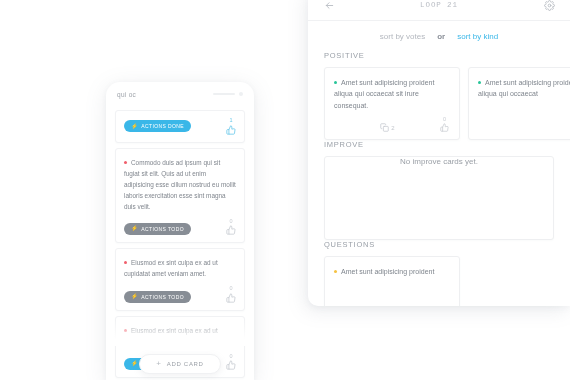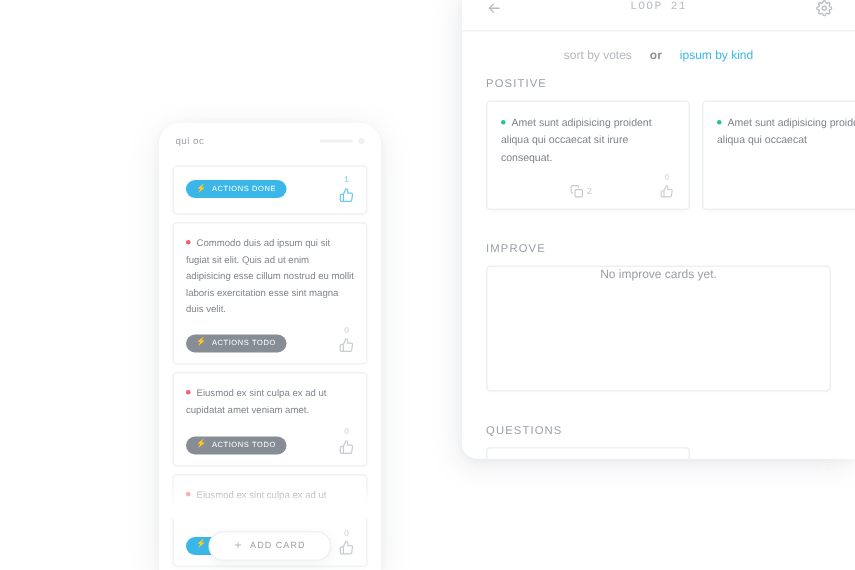--- a/index.html
+++ b/index.html
@@ -75,21 +75,21 @@
   .sort-row .sort-kind { color: #3ab7e8; }
 
   .section-label {
     font-size: 7.5px;
     letter-spacing: 0.75px;
     color: #9aa0a8;
     padding: 0 16px;
     margin-bottom: 7px;
     text-transform: uppercase;
   }
-  .panel-section { margin-bottom: 21px; }
+  .panel-section { margin-bottom: 0; }
   .panel-section.questions { margin-bottom: 0; }
 
   .card-row {
     display: flex;
     gap: 8px;
     padding: 0 16px;
   }
 
   .p-card {
     background: #ffffff;
@@ -304,21 +304,21 @@
         <svg width="11" height="11" viewBox="0 0 24 24" fill="none" stroke="currentColor" stroke-width="2" stroke-linecap="round" stroke-linejoin="round">
           <circle cx="12" cy="12" r="3"></circle>
           <path d="M19.4 15a1.65 1.65 0 0 0 .33 1.82l.06.06a2 2 0 1 1-2.83 2.83l-.06-.06a1.65 1.65 0 0 0-1.82-.33 1.65 1.65 0 0 0-1 1.51V21a2 2 0 0 1-4 0v-.09A1.65 1.65 0 0 0 9 19.4a1.65 1.65 0 0 0-1.82.33l-.06.06a2 2 0 1 1-2.83-2.83l.06-.06a1.65 1.65 0 0 0 .33-1.82 1.65 1.65 0 0 0-1.51-1H3a2 2 0 0 1 0-4h.09A1.65 1.65 0 0 0 4.6 9a1.65 1.65 0 0 0-.33-1.82l-.06-.06a2 2 0 1 1 2.83-2.83l.06.06A1.65 1.65 0 0 0 9 4.6a1.65 1.65 0 0 0 1-1.51V3a2 2 0 0 1 4 0v.09a1.65 1.65 0 0 0 1 1.51 1.65 1.65 0 0 0 1.82-.33l.06-.06a2 2 0 1 1 2.83 2.83l-.06.06a1.65 1.65 0 0 0-.33 1.82V9a1.65 1.65 0 0 0 1.51 1H21a2 2 0 0 1 0 4h-.09a1.65 1.65 0 0 0-1.51 1z"></path>
         </svg>
       </div>
     </div>
 
     <div class="sort-row">
       <span class="sort-votes">sort by votes</span>
       <span class="sort-or">or</span>
-      <span class="sort-kind">ipsum by kind</span>
+      <span class="sort-kind">sort by kind</span>
     </div>
 
     <div class="panel-section">
       <div class="section-label">POSITIVE</div>
       <div class="card-row">
 
         <div class="p-card primary">
           <div class="p-card-body">
             <div class="p-card-text">
               <span class="bullet green"></span><span>Amet sunt adipisicing proident aliqua qui occaecat sit irure consequat.</span>

